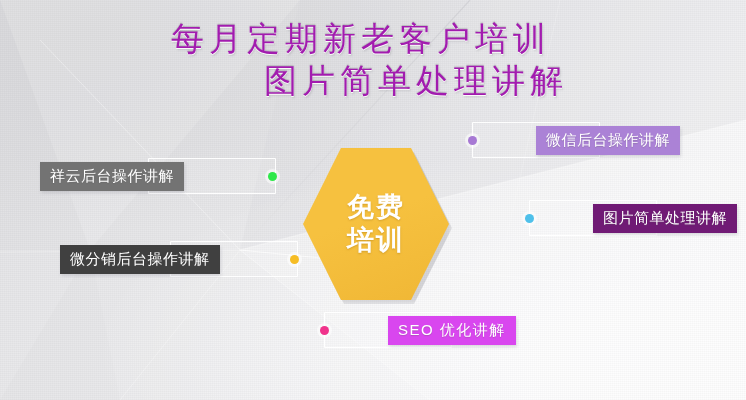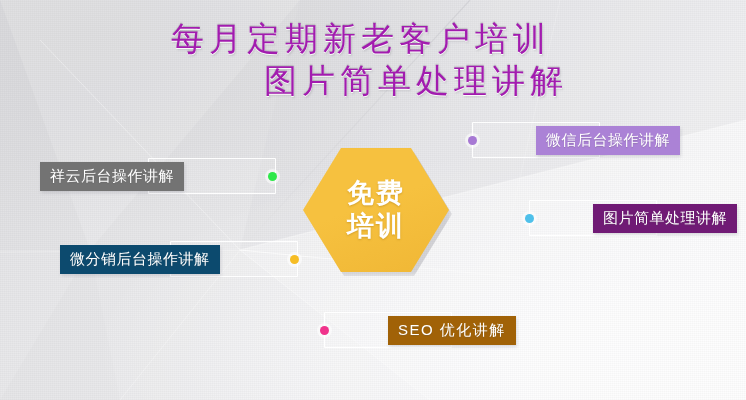--- a/index.html
+++ b/index.html
@@ -57,21 +57,21 @@
       0 -1px 1px rgba(120,120,128,.38),
       1px 2px 2px rgba(120,120,128,.25);
   }
   .headline .line.l1{ padding-right:24px; }
   .headline .line.l2{ padding-left:86px; }
 
   
   .hex-wrap{
     position:absolute;
     left:303px; top:148px;
-    width:146px; height:124px;font-family:Liberation Serif, serif;
+    width:146px; height:152px;font-family:Liberation Serif, serif;
   }
   .hex-shadow, .hex{
     position:absolute; inset:0;
     -webkit-clip-path: polygon(26% 0%, 74% 0%, 100% 50%, 74% 100%, 26% 100%, 0% 50%);
     clip-path: polygon(26% 0%, 74% 0%, 100% 50%, 74% 100%, 26% 100%, 0% 50%);
   }
   .hex-shadow{
     transform:translate(3px,4px);
     background:rgba(120,120,130,.28);
     filter:blur(3px);
@@ -206,28 +206,28 @@
 
   <div class="callout r2" style="left:517px; top:200px; width:220px; height:36px;">
     <div class="frame"></div>
     <div class="dot" style="background: rgb(79, 192, 234);"></div>
     <div class="chip" style="background: #701a75;">图片简单处理讲解</div>
   </div>
 
   <div class="callout r3" style="left:312px; top:312px; width:200px; height:36px;">
     <div class="frame"></div>
     <div class="dot" style="background: rgb(240, 51, 140);"></div>
-    <div class="chip latin" style="background: #a16207; text-align: center;">SEO 优化讲解</div>
+    <div class="chip latin" style="background: #d946ef; text-align: center;">SEO 优化讲解</div>
   </div>
 
   <div class="callout l1" style="left:40px; top:158px; width:245px; height:36px;">
     <div class="frame"></div>
     <div class="dot" style="background: rgb(46, 232, 74);"></div>
     <div class="chip" style="background: #737373;">祥云后台操作讲解</div>
   </div>
 
   <div class="callout l2" style="left:60px; top:241px; width:248px; height:36px;">
     <div class="frame"></div>
     <div class="dot" style="background: rgb(246, 189, 37);"></div>
-    <div class="chip" style="background: #0c4a6e;">微分销后台操作讲解</div>
+    <div class="chip" style="background: #404040;">微分销后台操作讲解</div>
   </div>
 
 </div>
 
 </body></html>

